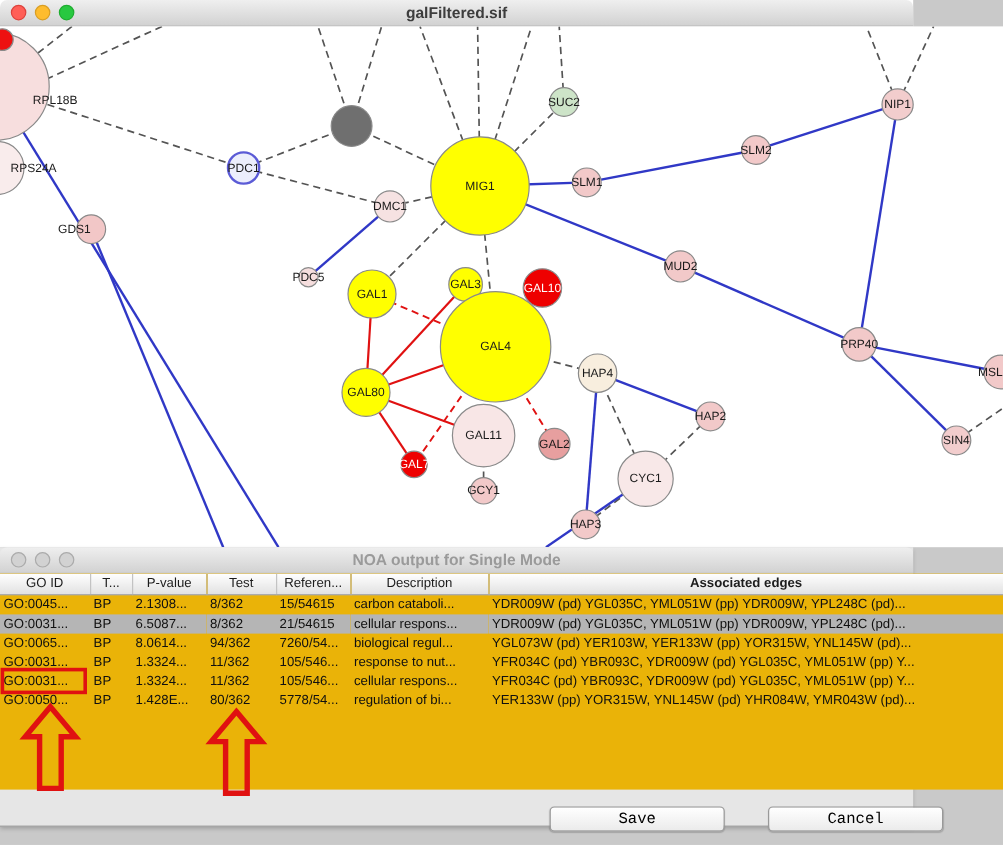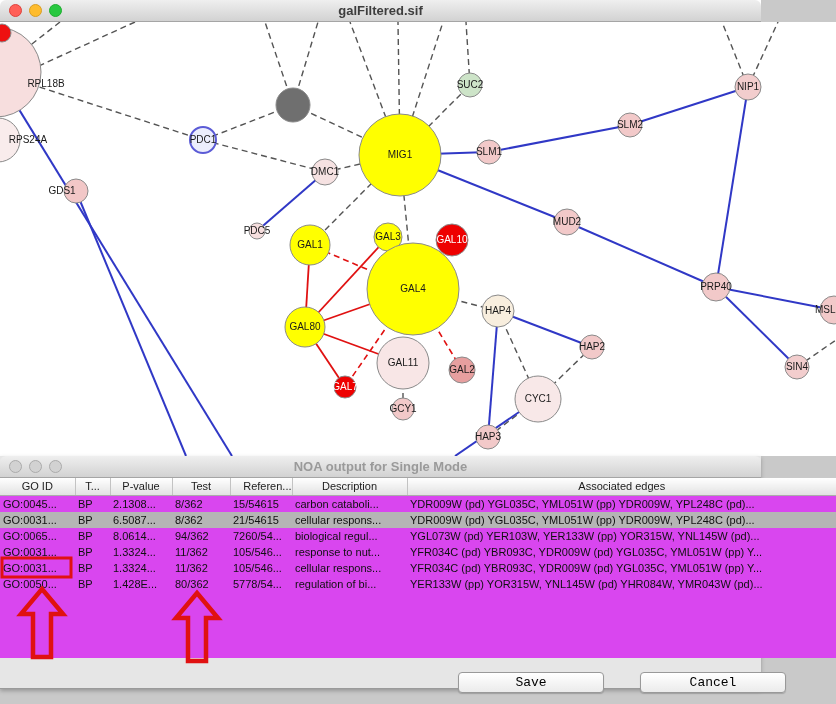--- a/index.html
+++ b/index.html
@@ -21,27 +21,27 @@
   .top-window{top:0;height:456px;background:#fff;border-bottom:1px solid #8a8a8a;}
   #network-svg{display:block;background:#ffffff;}
   #network-svg text{font-family:"Liberation Sans",sans-serif;font-size:10px;text-anchor:middle;}
   line.pp{stroke:#3038c6;stroke-width:2;}
   line.pd{stroke:#545454;stroke-width:1.4;stroke-dasharray:6 4;}
   line.red{stroke:#e01111;stroke-width:1.8;}
   line.red-pd{stroke:#e01111;stroke-width:1.6;stroke-dasharray:6 4;}
 
   .noa-window{top:456px;height:233px;background:#e6e6e6;border-bottom:1px solid #9a9a9a;
     box-shadow:0 2px 4px rgba(0,0,0,0.25);}
-  .table-area{position:absolute;top:22px;left:0;width:836px;height:180px;background:#d946ef;overflow:hidden;}
+  .table-area{position:absolute;top:22px;left:0;width:836px;height:180px;background:#eab308;overflow:hidden;}
   table{border-collapse:collapse;table-layout:fixed;width:836px;font-size:11px;}
   thead th{height:17px;background:linear-gradient(#ffffff,#e2e2e2);
     border-right:1px solid #c3c3c3;border-bottom:1px solid #ababab;
     font-weight:normal;font-size:11px;color:#1c1c1c;text-align:center;
     overflow:hidden;white-space:nowrap;}
-  thead th:last-child{border-right:none;}
+  thead th:last-child{border-right:none;font-weight:bold;}
   tbody td{height:16px;line-height:16px;padding:0 3px;white-space:nowrap;
     overflow:hidden;color:#101010;}
   tr.selected td{background:#b5b5b5;}
 
   .mac-btn{position:absolute;height:21px;width:146px;border:1px solid #999;
     border-radius:4px;background:linear-gradient(#ffffff,#ebebeb);
     font-family:Liberation Mono, monospace;font-size:13px;color:#000;
     box-shadow:0 1px 1px rgba(0,0,0,0.18);margin-top:12px;}
   .save{left:458px;top:204px;}
   .cancel{left:640px;top:204px;}
@@ -244,21 +244,21 @@
     <div class="title">NOA output for Single Mode</div>
   </div>
   <div class="table-area">
     <table>
       <thead>
           <tr>
             <th style="width: 75px;">GO ID</th>
             <th style="width: 35px;">T...</th>
             <th style="width: 62px; margin-left: 32px;">P-value</th>
             <th style="width: 58px;">Test</th>
-            <th style="width: 62px; text-align: right;">Referen...</th>
+            <th style="width: 62px;">Referen...</th>
             <th style="width: 115px;">Description</th>
             <th style="width: 429px;">Associated edges</th>
           </tr>
         </thead>
       <tbody>
           <tr>
             <td>GO:0045...</td>
             <td>BP</td>
             <td>2.1308...</td>
             <td>8/362</td>

